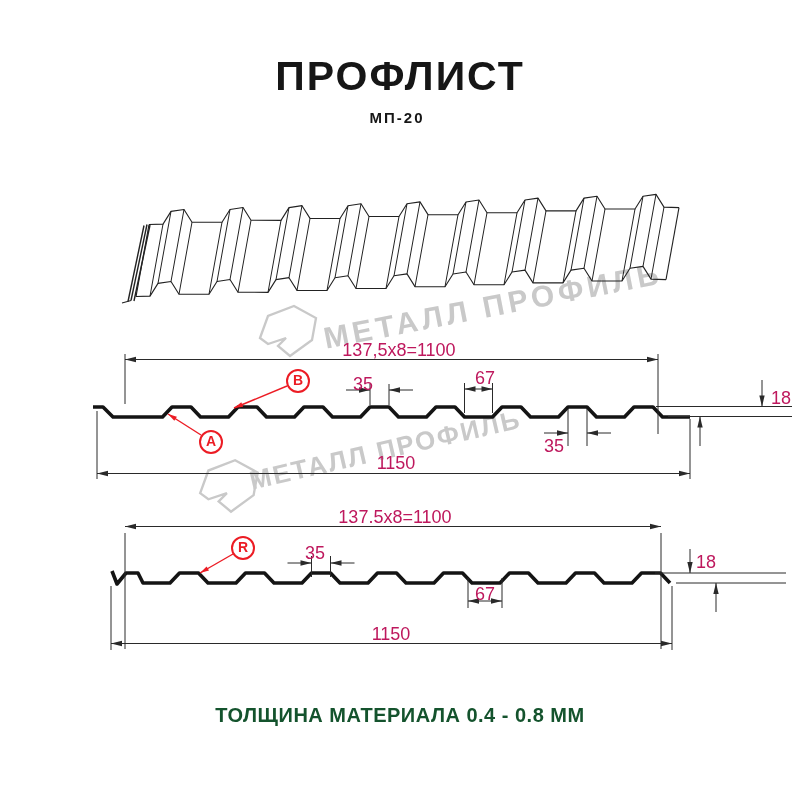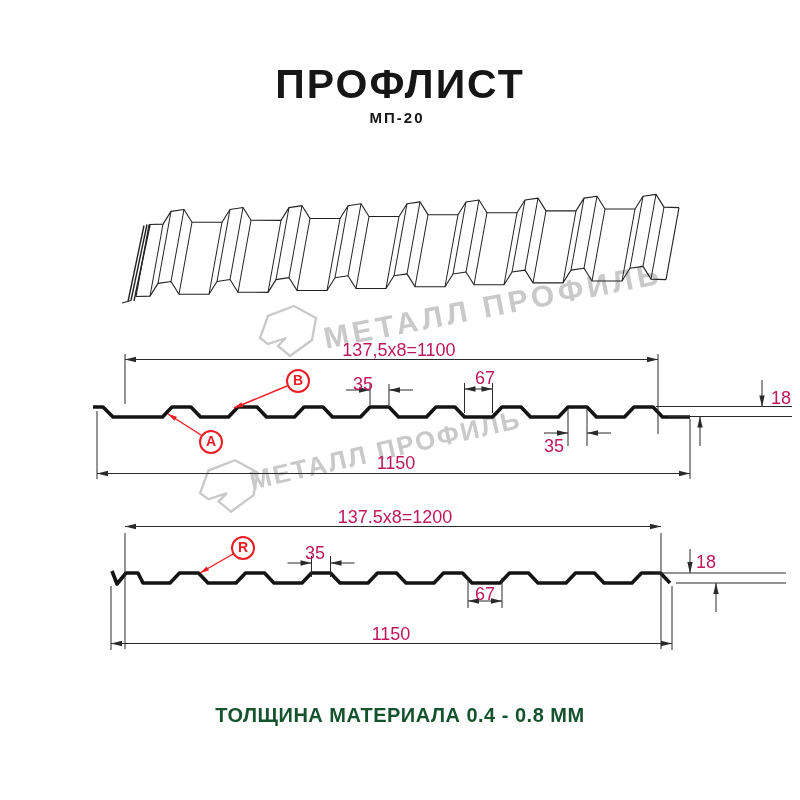--- a/index.html
+++ b/index.html
@@ -146,38 +146,38 @@
       <line x1="655" y1="573" x2="786" y2="573" stroke="#2a2a2a" stroke-width="1"></line>
       <line x1="676" y1="583" x2="786" y2="583" stroke="#2a2a2a" stroke-width="1"></line>
       <line x1="690" y1="549" x2="690" y2="573" stroke="#2a2a2a" stroke-width="1"></line>
       <polygon points="690,573 687.3,562 692.7,562" fill="#2a2a2a"></polygon>
       <line x1="716" y1="583" x2="716" y2="612" stroke="#2a2a2a" stroke-width="1"></line>
       <polygon points="716,583 718.7,594 713.3,594" fill="#2a2a2a"></polygon>
       <line x1="233" y1="554" x2="200" y2="573" stroke="#ec1c24" stroke-width="1.4"></line>
       <polygon points="200,573 206.59422863405996,566.4215390309173 208.99422863405994,570.5784609690827" fill="#ec1c24"></polygon>
     </svg>
 
-  <span class="lbl title" style="left:400px;top:64px;">ПРОФЛИСТ</span>
+  <span class="lbl title" style="left:400px;top:56px;">ПРОФЛИСТ</span>
   <span class="lbl model" style="left:397px;top:110px;">МП-20</span>
 
   <div style="position:absolute;left:120px;top:200px;width:570px;height:115px;"></div>
 
   <div style="position:absolute;left:90px;top:336px;width:700px;height:150px;">
     <span class="lbl dim" style="left:309px;top:5px;">137,5x8=1100</span>
     <span class="lbl dim" style="left:273px;top:39px;">35</span>
     <span class="lbl dim" style="left:395px;top:33px;">67</span>
     <span class="lbl dim" style="left:691px;top:53px;">18</span>
     <span class="lbl dim" style="left:464px;top:101px;">35</span>
     <span class="lbl dim" style="left:306px;top:118px;">1150</span>
   </div>
   <div class="circ" style="left:199px;top:430px;">A</div>
   <div class="circ" style="left:286px;top:369px;">B</div>
 
   <div style="position:absolute;left:90px;top:503px;width:700px;height:155px;">
-    <span class="lbl dim" style="left:305px;top:5px;">137.5x8=1200</span>
+    <span class="lbl dim" style="left:305px;top:5px;">137.5x8=1100</span>
     <span class="lbl dim" style="left:225px;top:41px;">35</span>
     <span class="lbl dim" style="left:616px;top:50px;">18</span>
     <span class="lbl dim" style="left:395px;top:82px;">67</span>
     <span class="lbl dim" style="left:301px;top:122px;">1150</span>
   </div>
   <div class="circ" style="left:231px;top:536px;">R</div>
 
   <span class="lbl footer-note" style="left:400px;top:705px;">ТОЛЩИНА МАТЕРИАЛА 0.4 - 0.8 ММ</span>
 </div>
 

